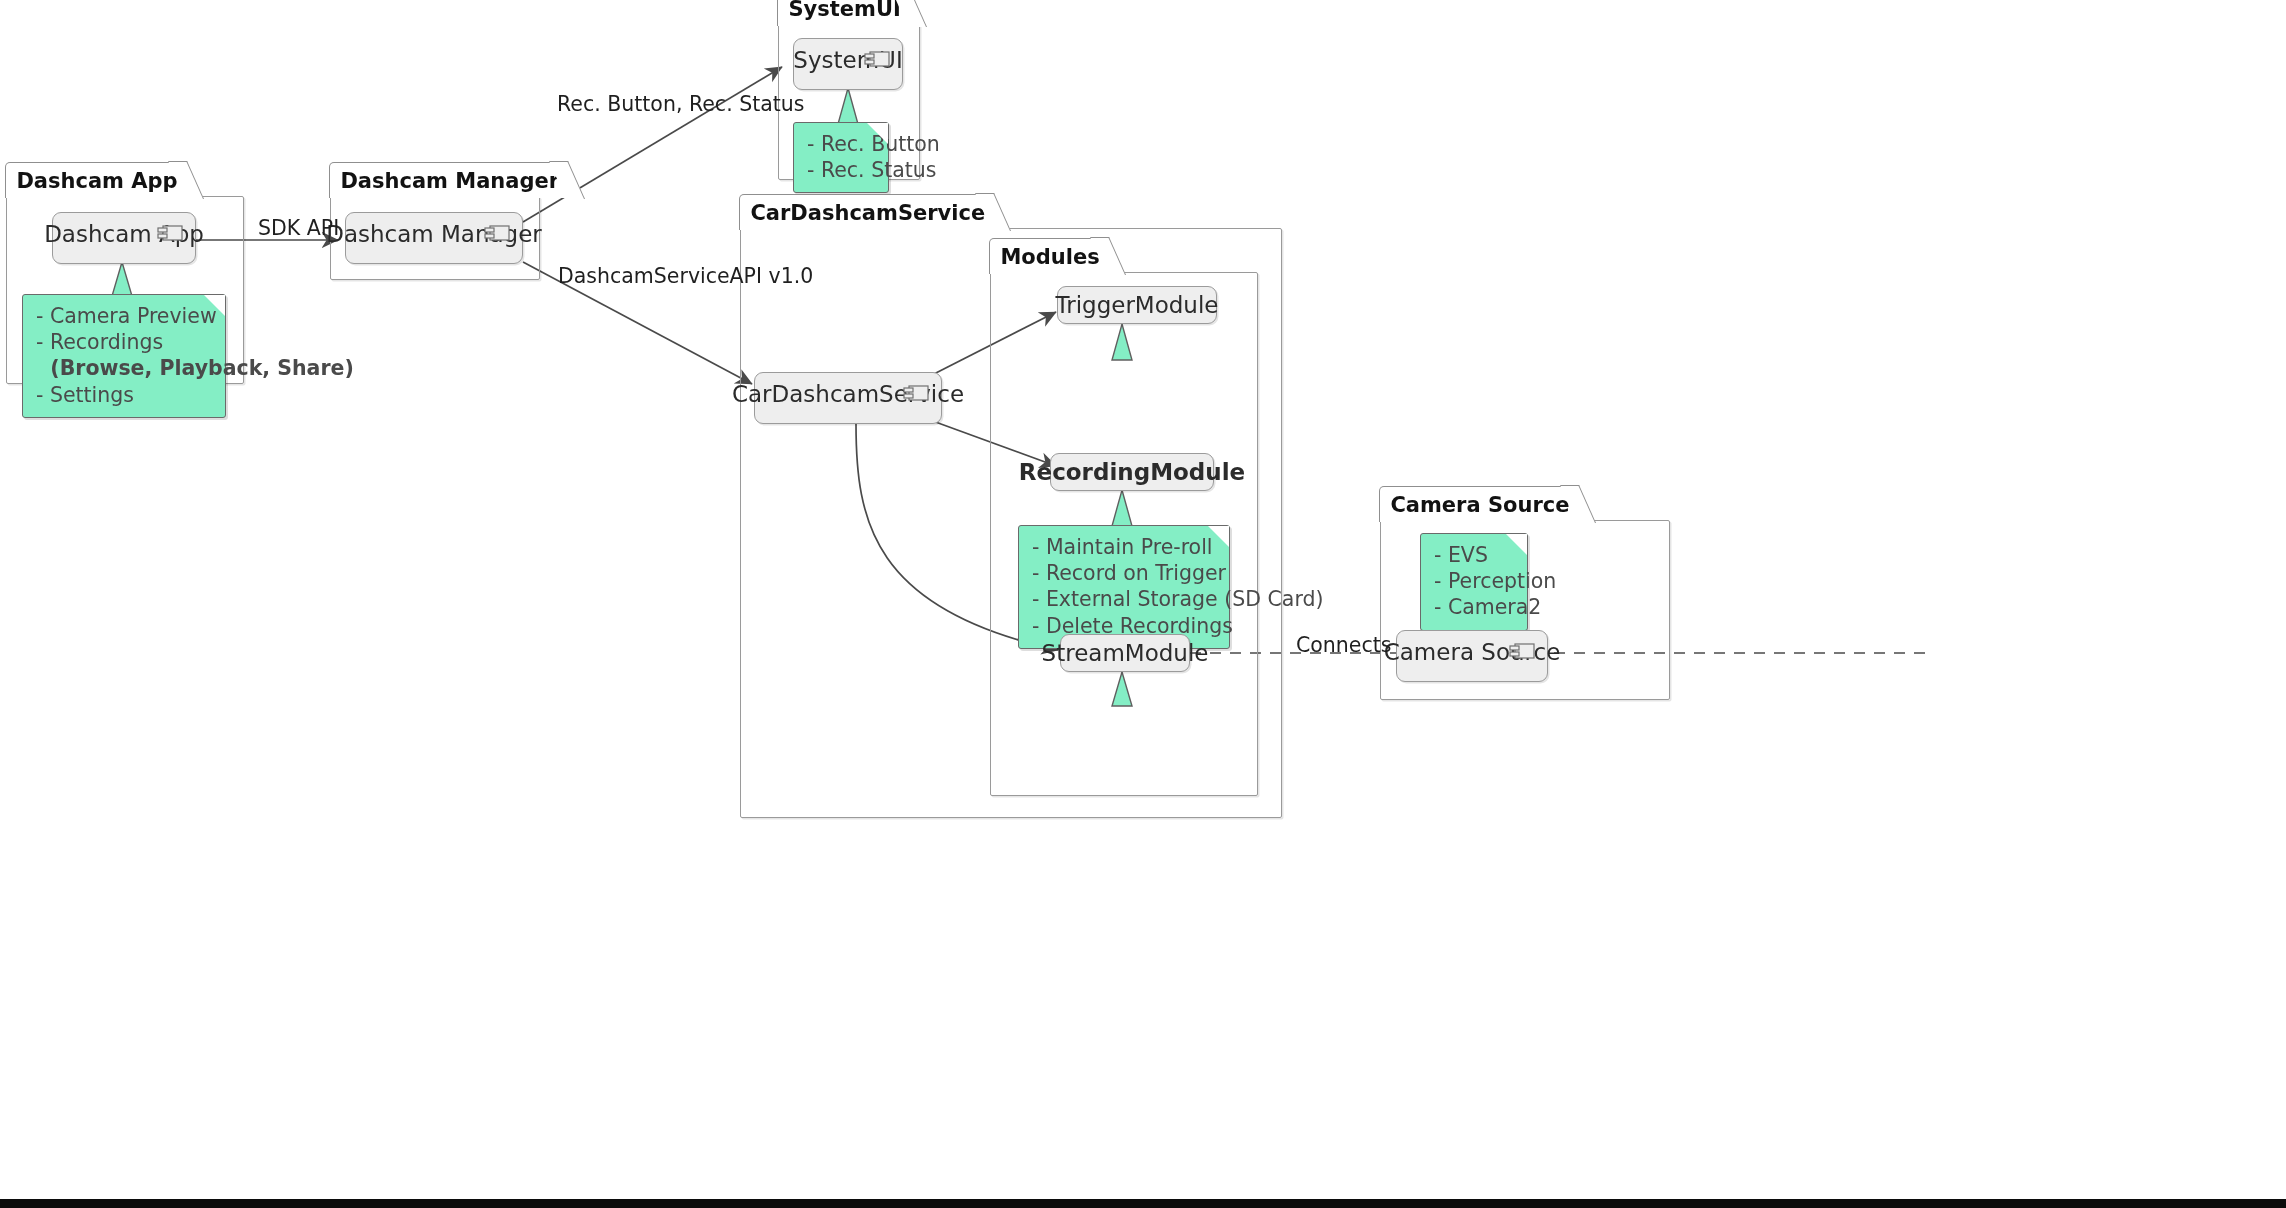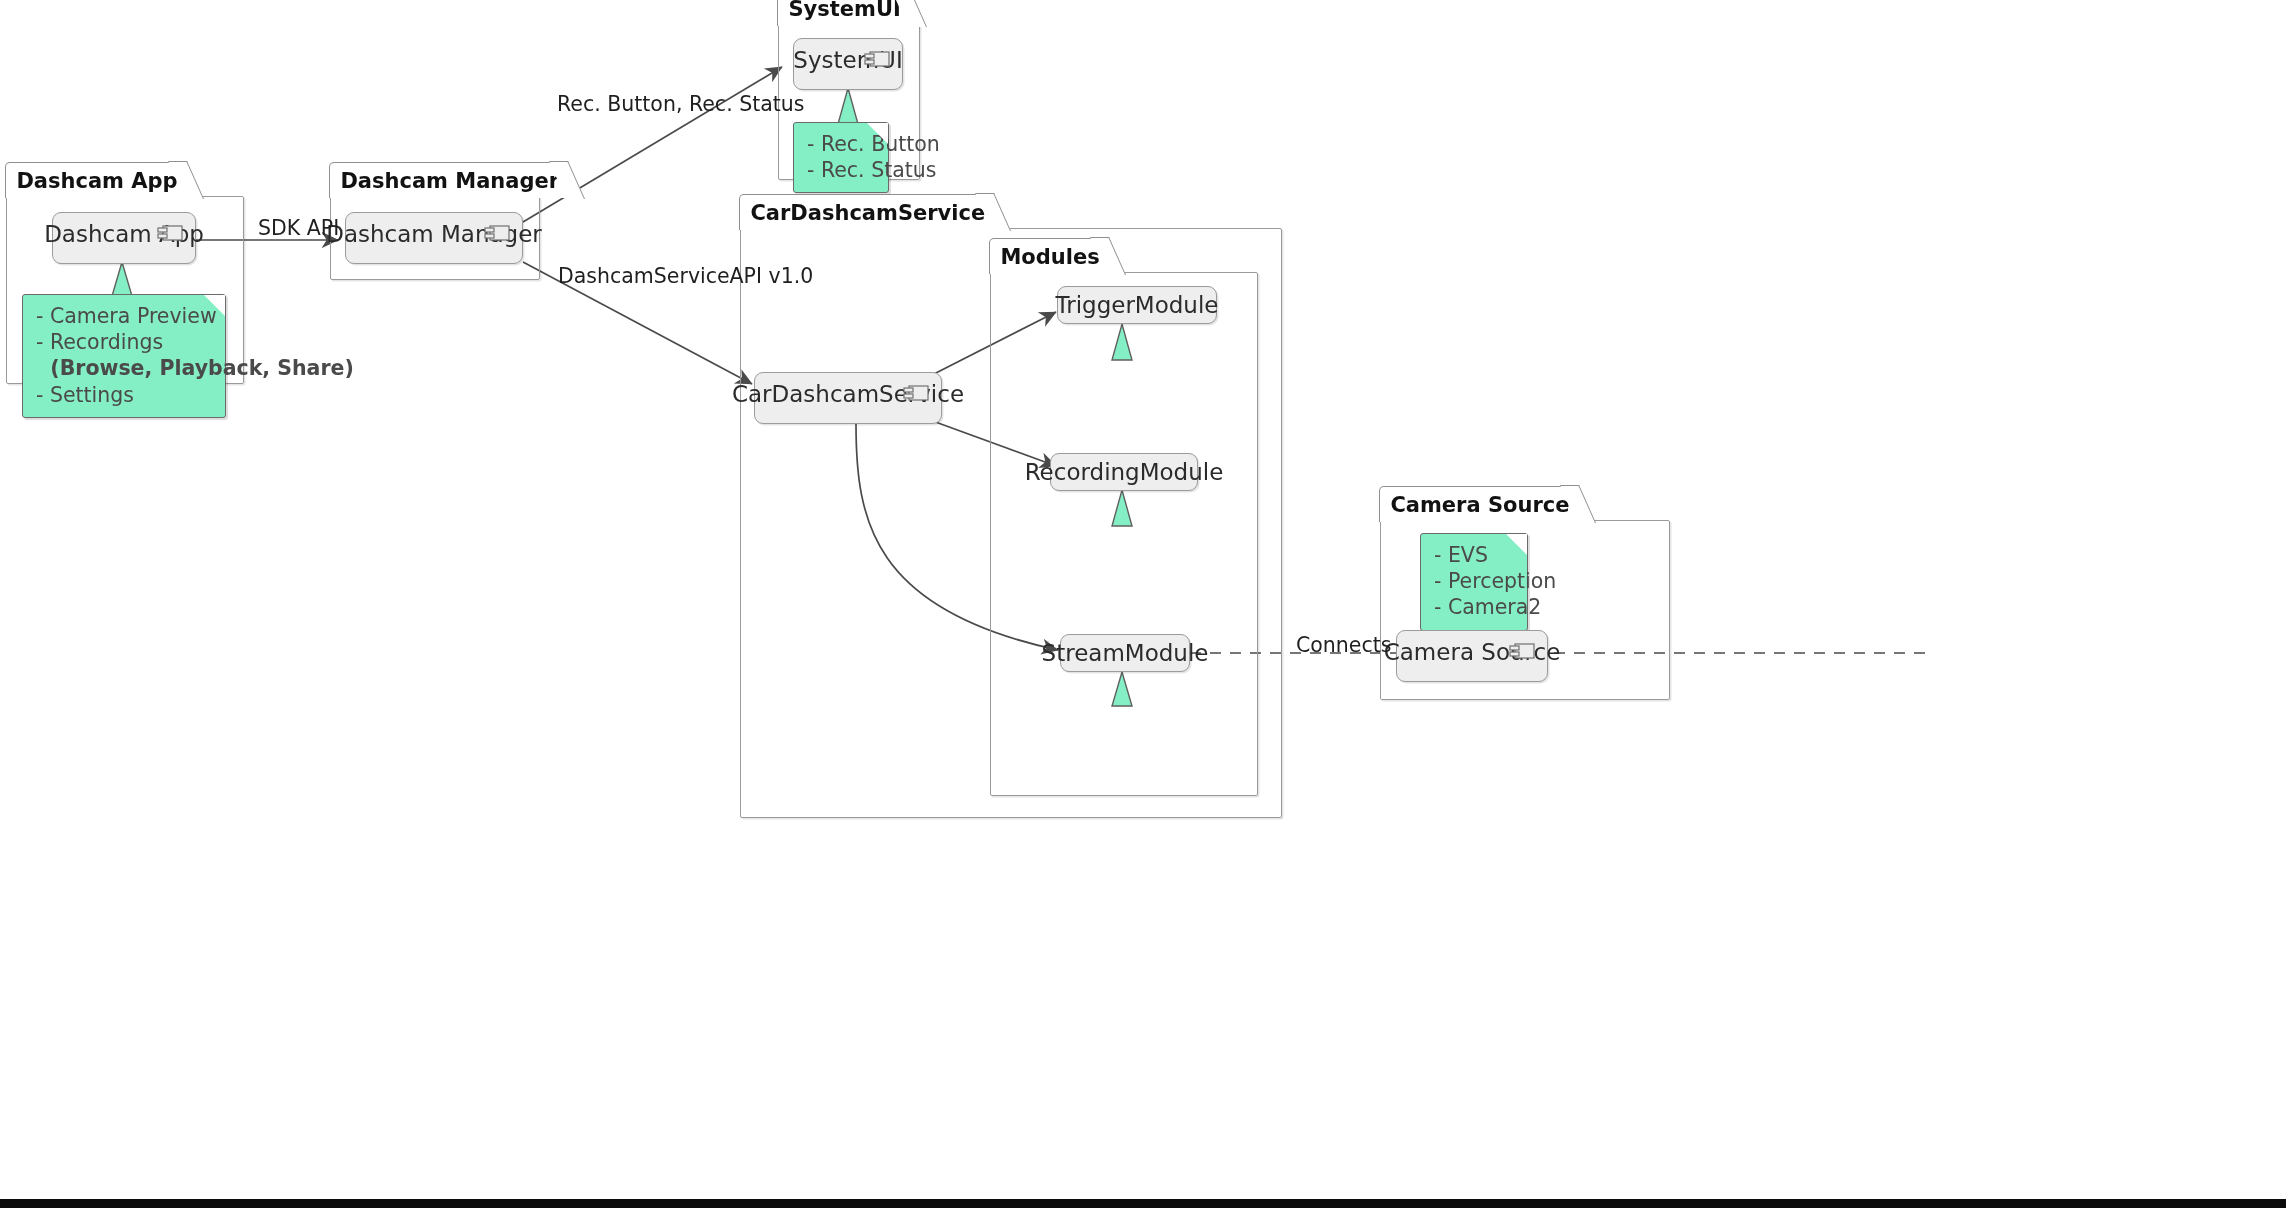--- a/index.html
+++ b/index.html
@@ -232,22 +232,29 @@
   <div class="pkg" style="left:990px; top:272px; width:268px; height:524px;">
     <div class="pkg-tab">
       <span>Modules</span>
     </div>
   </div>
 
   <div class="comp" style="left:1057px; top:286px; width:160px; height:38px;">
     <span>TriggerModule</span>
   </div>
 
-  <div class="comp" style="left:1050px; top:453px; width:148px; height:38px;">
+  <div class="comp" style="left:1050px; top:453px; width:164px; height:38px;font-weight:bold;">
     <span>RecordingModule</span>
+  </div>
+  <div class="note" style="left:1018px; top:525px; width:212px;">
+    <span class="dog"></span>
+    <div>- Maintain Pre-roll</div>
+    <div>- Record on Trigger</div>
+    <div>- External Storage (SD Card)</div>
+    <div>- Delete Recordings</div>
   </div>
 
   <div class="comp" style="left:1060px; top:634px; width:130px; height:38px;">
     <span>StreamModule</span>
   </div>
 
   <div class="pkg" style="left:1380px; top:520px; width:290px; height:180px;">
     <div class="pkg-tab">
       <span>Camera Source</span>
     </div>

